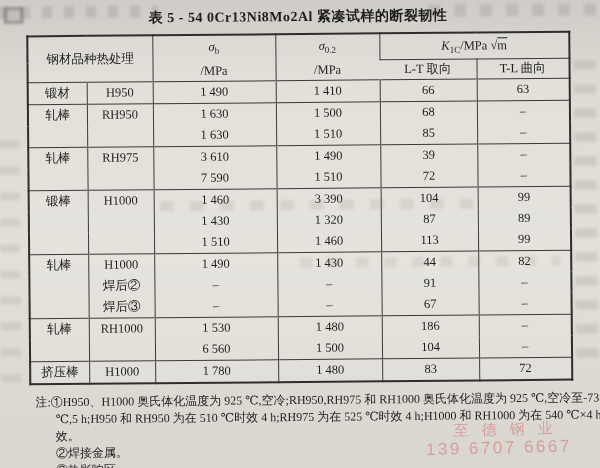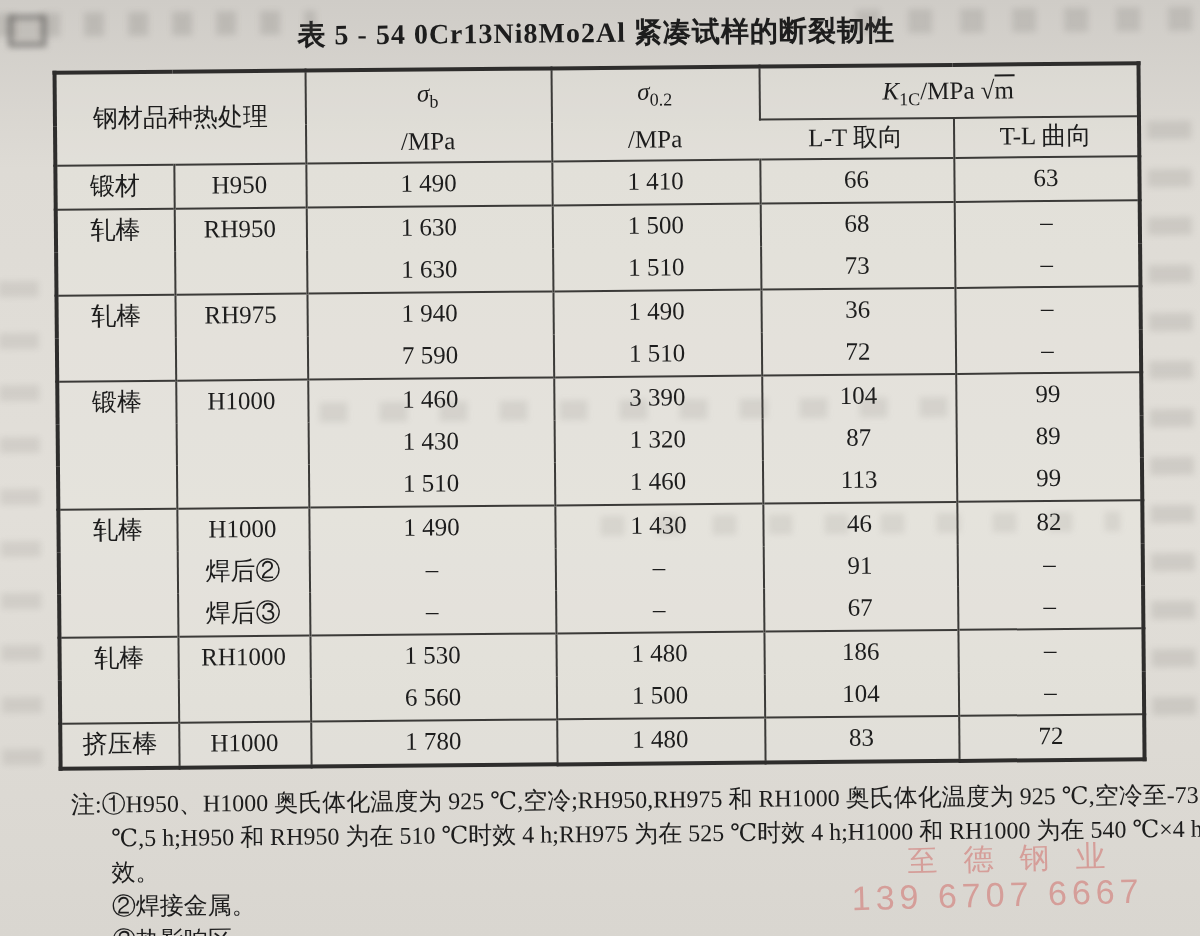--- a/index.html
+++ b/index.html
@@ -122,32 +122,32 @@
         <td>1 630</td>
         <td>1 500</td>
         <td>68</td>
         <td>–</td>
       </tr>
       <tr>
         <td class="mat"></td>
         <td class="trt"></td>
         <td>1 630</td>
         <td>1 510</td>
-        <td>73</td>
+        <td>85</td>
         <td>–</td>
       </tr>
     </tbody>
 
     <tbody>
       <tr>
         <td class="mat">轧棒</td>
         <td class="trt">RH975</td>
-        <td>1 940</td>
+        <td>3 610</td>
         <td>1 490</td>
-        <td>36</td>
+        <td>39</td>
         <td>–</td>
       </tr>
       <tr>
         <td class="mat"></td>
         <td class="trt"></td>
         <td>7 590</td>
         <td>1 510</td>
         <td>72</td>
         <td>–</td>
       </tr>
@@ -179,21 +179,21 @@
         <td>99</td>
       </tr>
     </tbody>
 
     <tbody>
       <tr>
         <td class="mat">轧棒</td>
         <td class="trt">H1000</td>
         <td>1 490</td>
         <td>1 430</td>
-        <td>46</td>
+        <td>44</td>
         <td>82</td>
       </tr>
       <tr>
         <td class="mat"></td>
         <td class="trt">焊后②</td>
         <td>–</td>
         <td>–</td>
         <td>91</td>
         <td>–</td>
       </tr>

